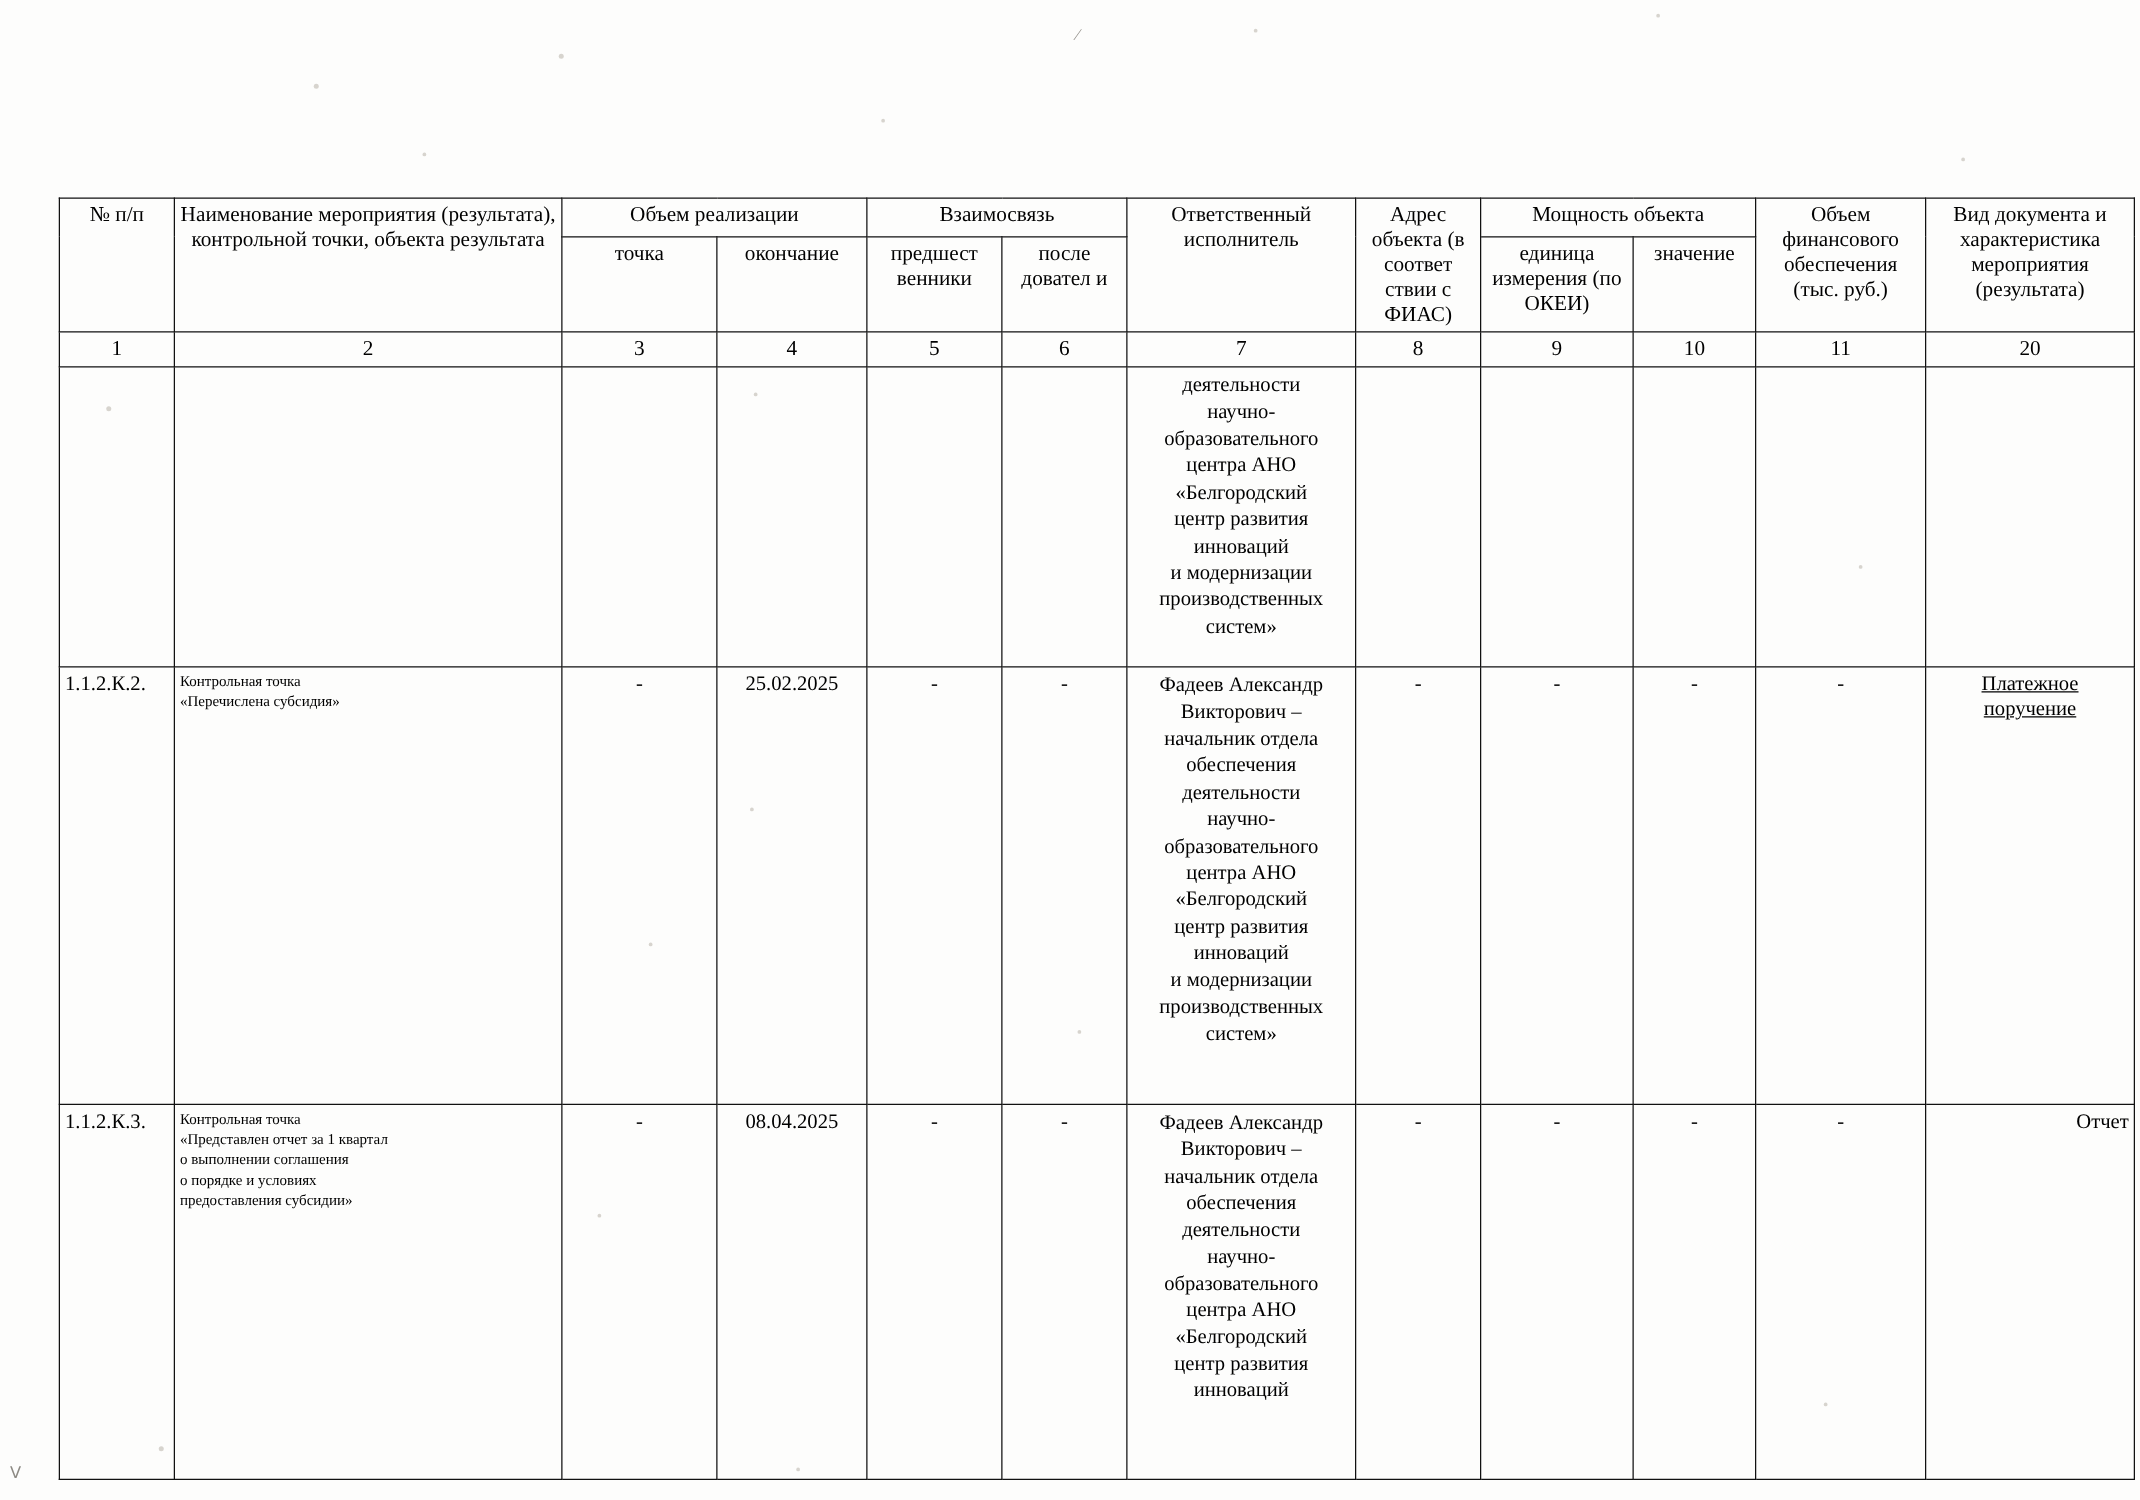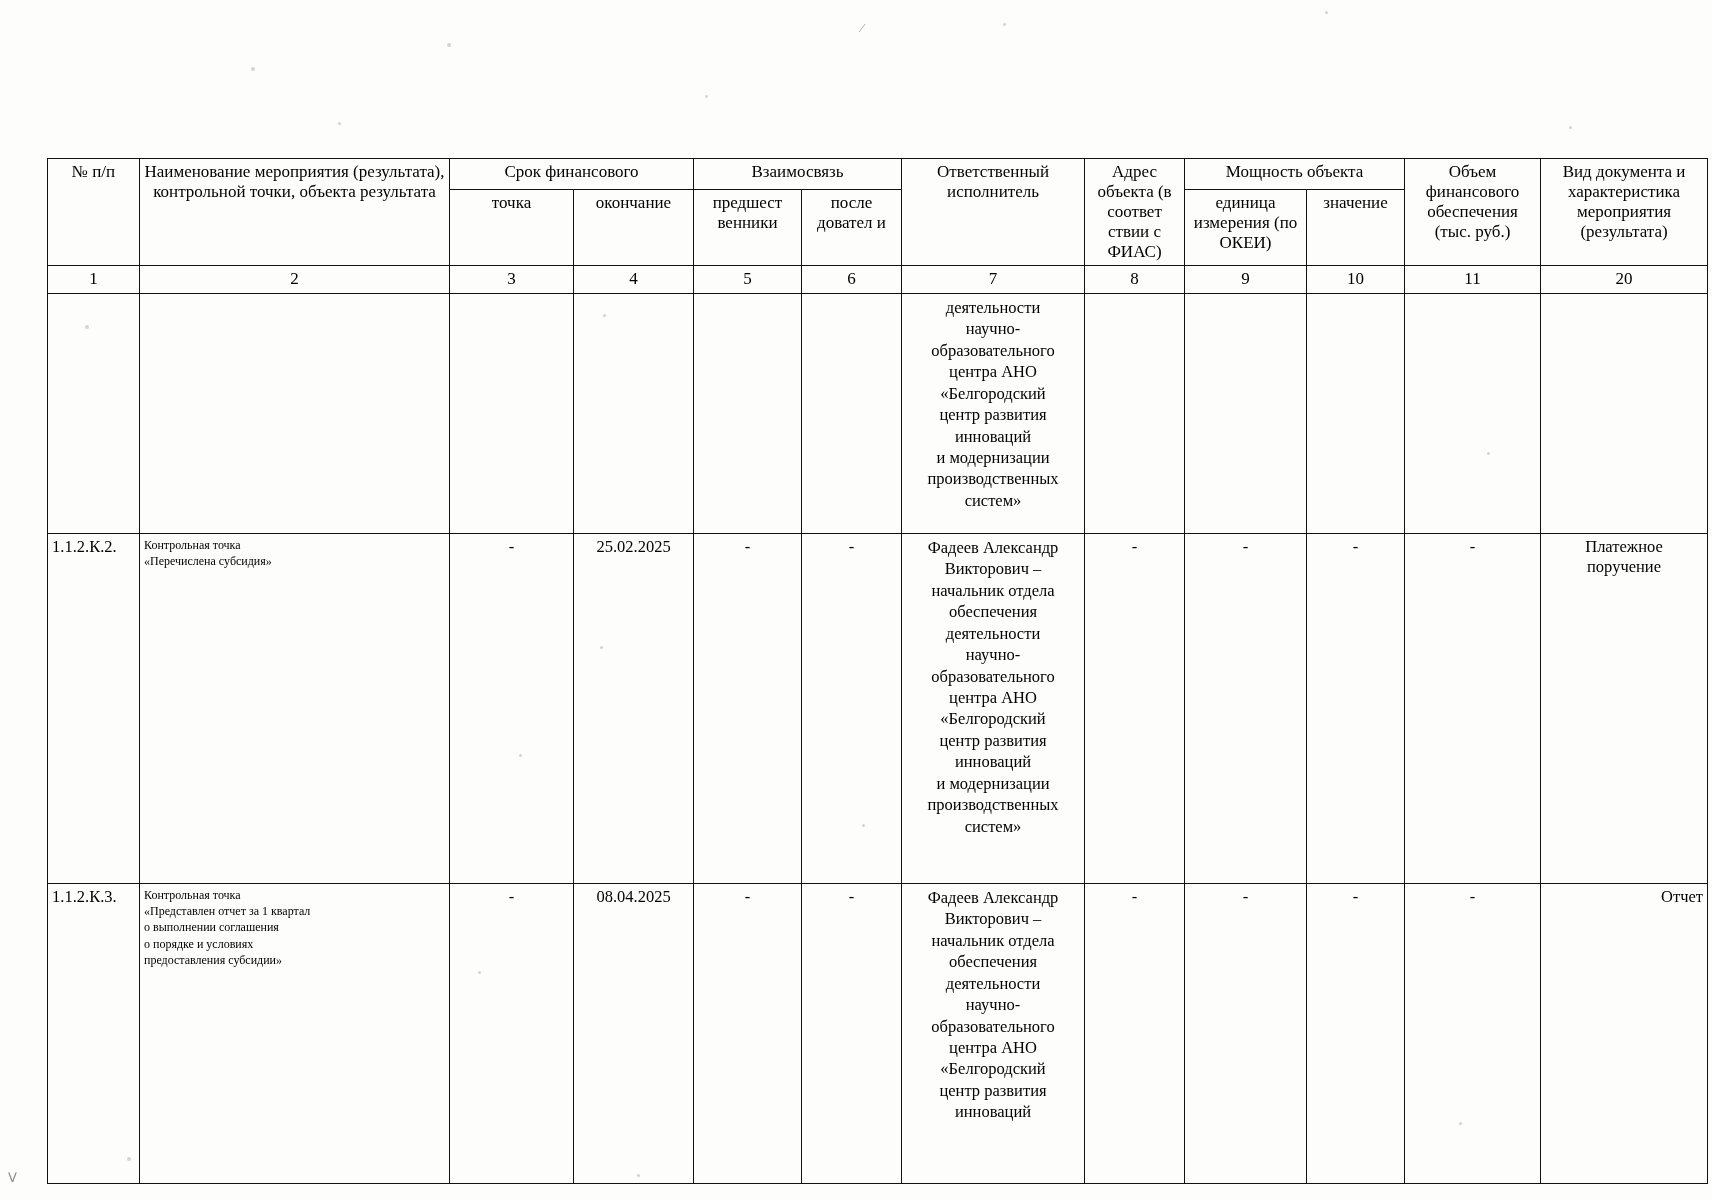--- a/index.html
+++ b/index.html
@@ -135,21 +135,21 @@
         <col style="width:100px">
         <col style="width:122px">
         <col style="width:98px">
         <col style="width:136px">
         <col style="width:167px">
       </colgroup>
       <thead>
         <tr>
           <th class="hdr" rowspan="2">№ п/п</th>
           <th class="hdr" rowspan="2">Наименование мероприятия (результата), контрольной точки, объекта результата</th>
-          <th class="hdr" colspan="2">Срок финансового</th>
+          <th class="hdr" colspan="2">Объем реализации</th>
           <th class="hdr" colspan="2">Взаимосвязь</th>
           <th class="hdr" rowspan="2">Ответственный исполнитель</th>
           <th class="hdr" rowspan="2">Адрес объекта (в соответ ствии с ФИАС)</th>
           <th class="hdr" colspan="2">Мощность объекта</th>
           <th class="hdr" rowspan="2">Объем финансового обеспечения (тыс. руб.)</th>
           <th class="hdr" rowspan="2">Вид документа и характеристика мероприятия (результата)</th>
         </tr>
         <tr>
           <th class="hdr">точка</th>
           <th class="hdr">окончание</th>
@@ -216,21 +216,21 @@
 «Белгородский
 центр развития
 инноваций
 и модернизации
 производственных
 систем»</td>
           <td class="c">-</td>
           <td class="c">-</td>
           <td class="c">-</td>
           <td class="c">-</td>
-          <td class="c" style="white-space:pre-line;">Платежное
+          <td class="c" style="white-space:pre-line;text-decoration:underline;">Платежное
 поручение</td>
         </tr>
         <tr style="height:300px;">
           <td class="idcell">1.1.2.К.3.</td>
           <td class="namecell" style="white-space:pre-line;">Контрольная точка
 «Представлен отчет за 1 квартал
 о выполнении соглашения
 о порядке и условиях
 предоставления субсидии»</td>
           <td class="c">-</td>

